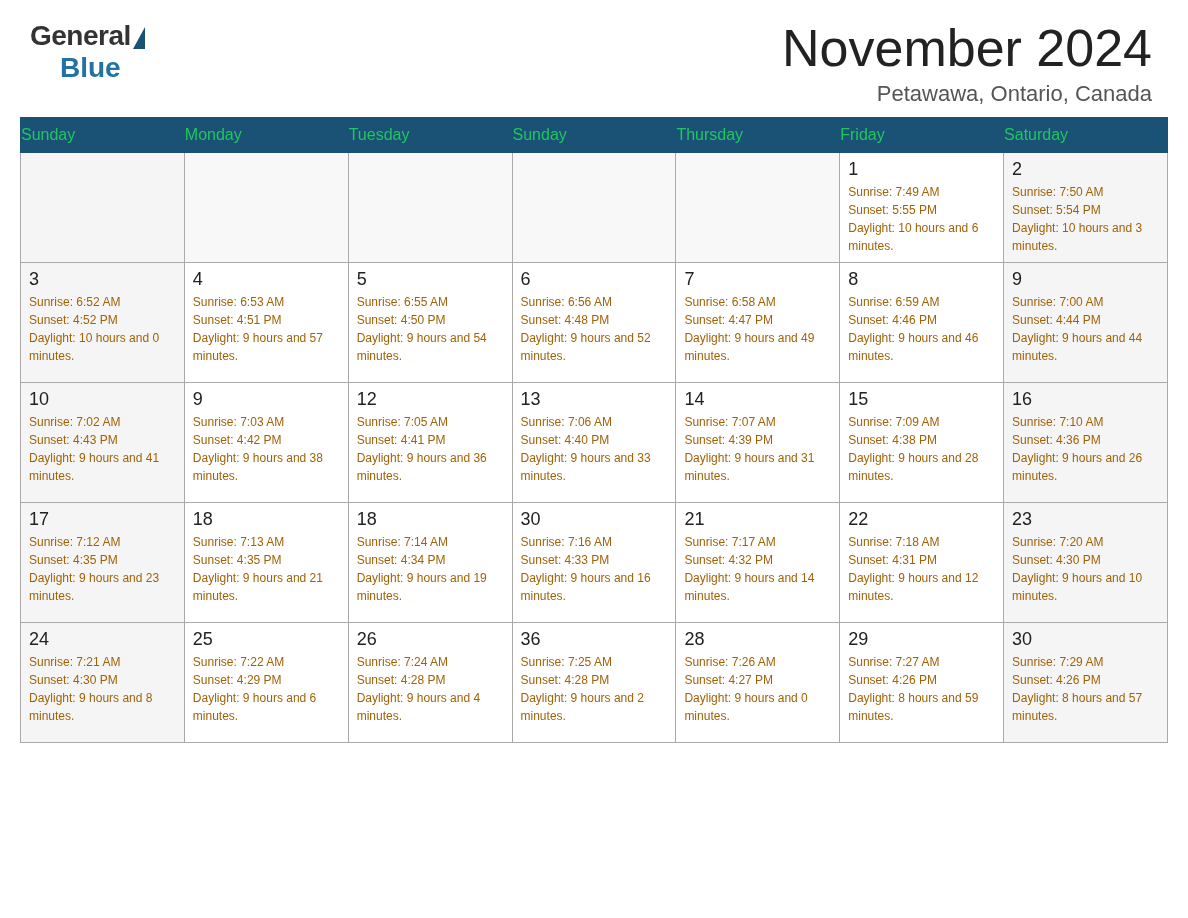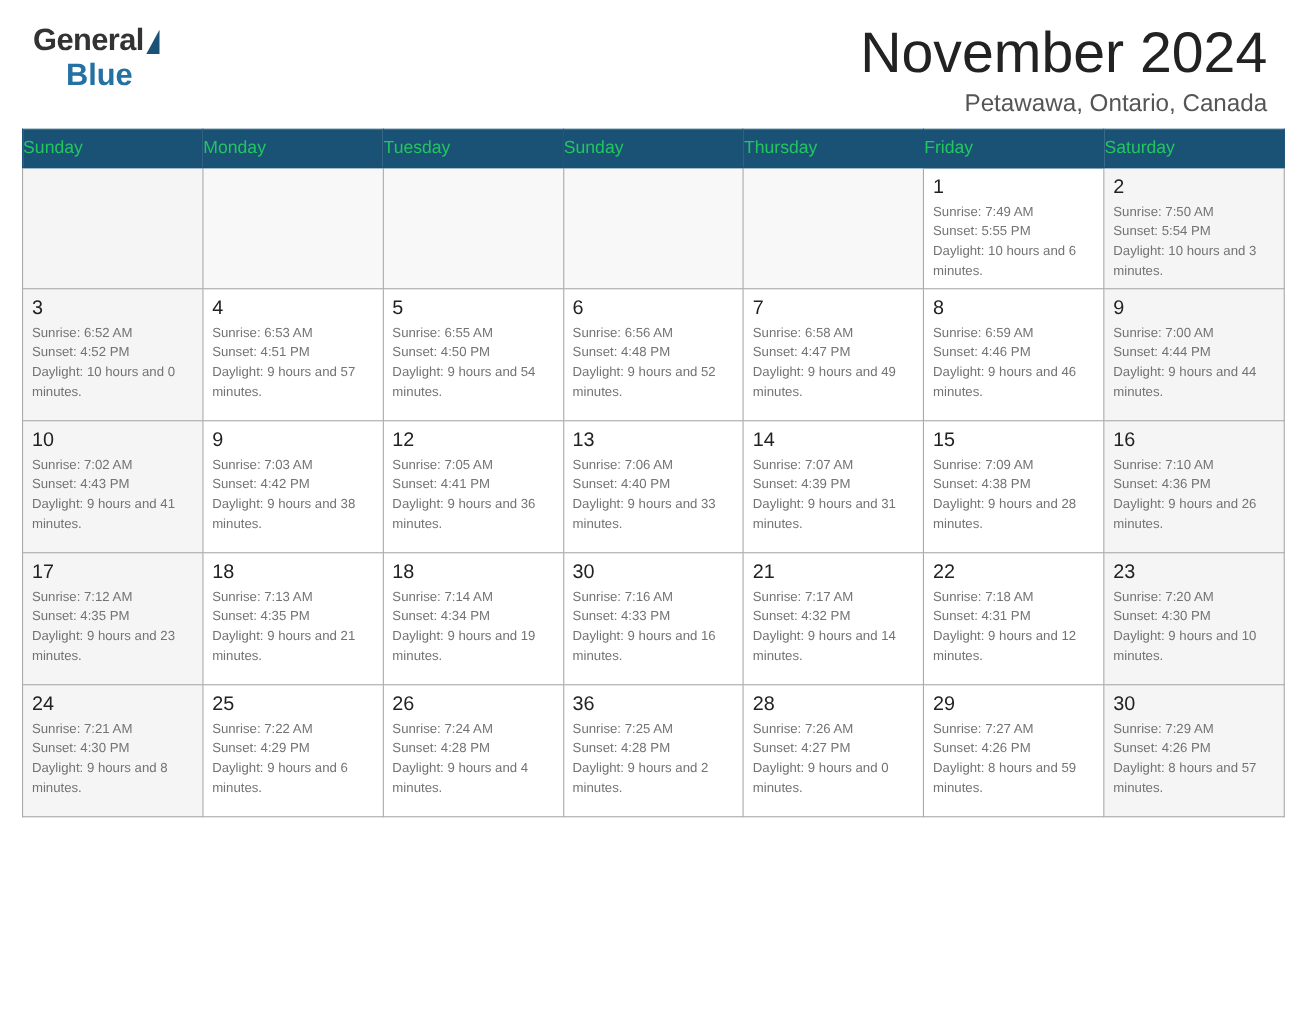--- a/index.html
+++ b/index.html
@@ -88,21 +88,21 @@
       height: 110px;
     }
     .day-number {
       font-size: 18px;
       color: #222;
       margin-bottom: 3px;
       display: block;
     }
     .day-info {
       font-size: 12px;
-      color: #737373;
+      color: #a16207;
       line-height: 1.5;
     }
     .empty-cell {
       background: #f8f8f8;
     }
     tbody tr td:nth-child(1),
     tbody tr td:nth-child(7) {
       background: #f5f5f5;
     }
   </style>

